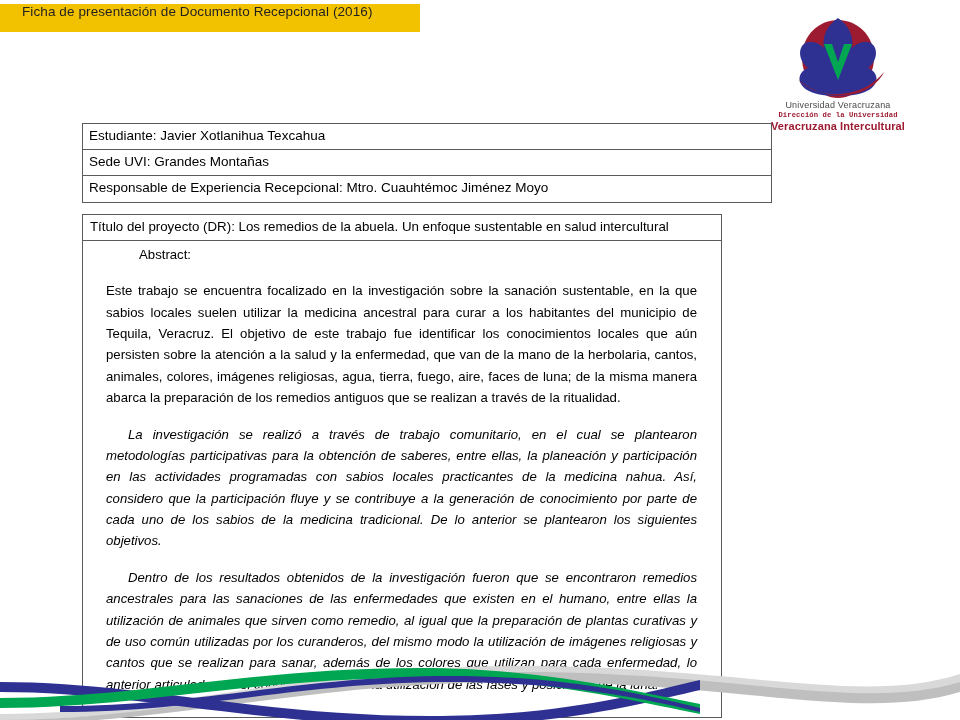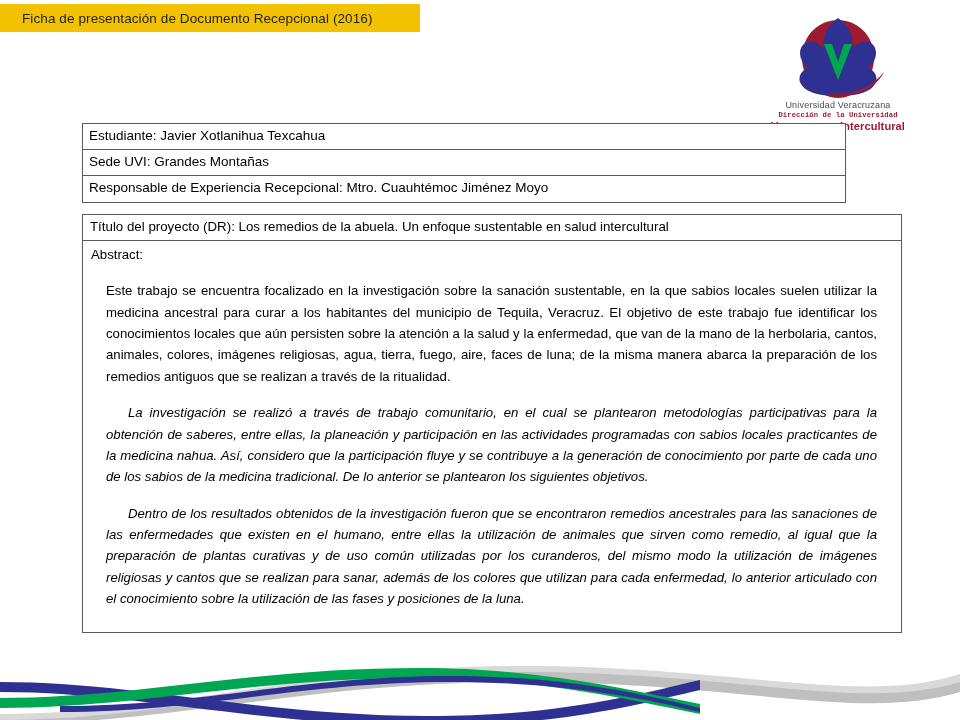--- a/index.html
+++ b/index.html
@@ -18,21 +18,20 @@
 
   
   .header-banner {
     position: absolute;
     left: 0;
     top: 4px;
     width: 420px;
     height: 28px;
     background: #F2C200;
     display: flex;
-    align-items: center;
     box-sizing: border-box;
     padding-left: 22px;
   }
   .header-banner .banner-text {
     font-size: 13.5px;
     color: #1f1f1f;
     letter-spacing: 0.1px;
     white-space: nowrap;
   }
 
@@ -75,55 +74,55 @@
     font-weight: bold;
     letter-spacing: .1px;
     text-align: center;
   }
 
   
   .table-top {
     position: absolute;
     left: 82px;
     top: 123px;
-    width: 764px;
+    width: 690px;
     border: 1px solid #5a5a5a;
     box-sizing: border-box;
     background: #ffffff;
   }
   .table-top .row {
     border-bottom: 1px solid #5a5a5a;
     box-sizing: border-box;
     padding: 3px 6px 4px 6px;
     font-size: 13.5px;
     line-height: 1.35;
   }
   .table-top .row:last-child { border-bottom: none; }
 
   .table-main {
     position: absolute;
     left: 82px;
     top: 214px;
-    width: 820px;
+    width: 640px;
     border: 1px solid #5a5a5a;
     box-sizing: border-box;
     background: #ffffff;
   }
   .table-main .row-title {
     border-bottom: 1px solid #5a5a5a;
     padding: 3px 6px 4px 7px;
     font-size: 13.3px;
     line-height: 1.35;
   }
   .table-main .row-abstract {
     padding: 3px 9px 7px 8px;
     font-size: 13.2px;
     line-height: 1.62;
   }
-  .abstract-label { display: block; }
+  .abstract-label { display: block; margin-left: 48px; }
   .abstract-p {
     margin: 15px;
     text-align: justify;
     text-justify: inter-word;
   }
   .abstract-p.indent { text-indent: 22px; font-style: italic; }
 
   
   .ribbons {
     position: absolute;

